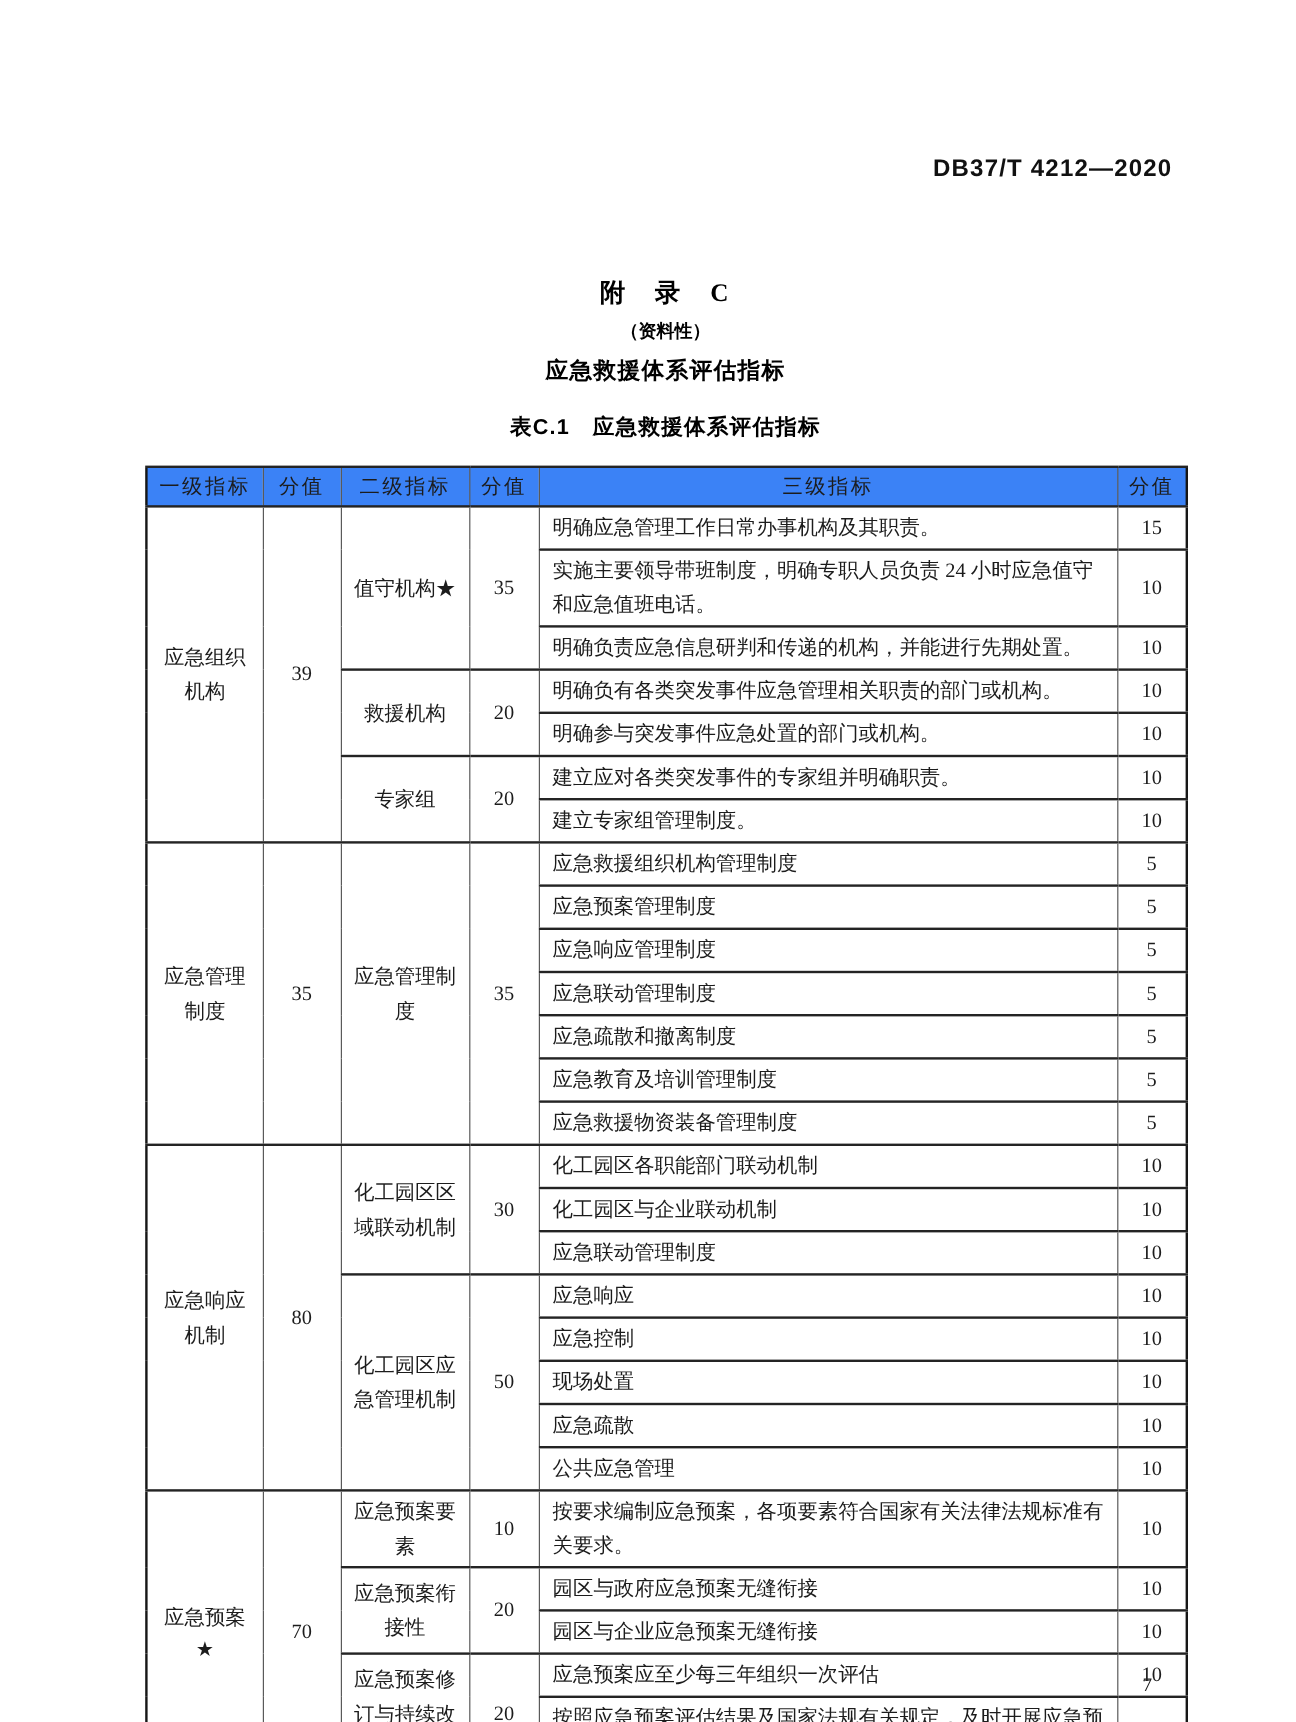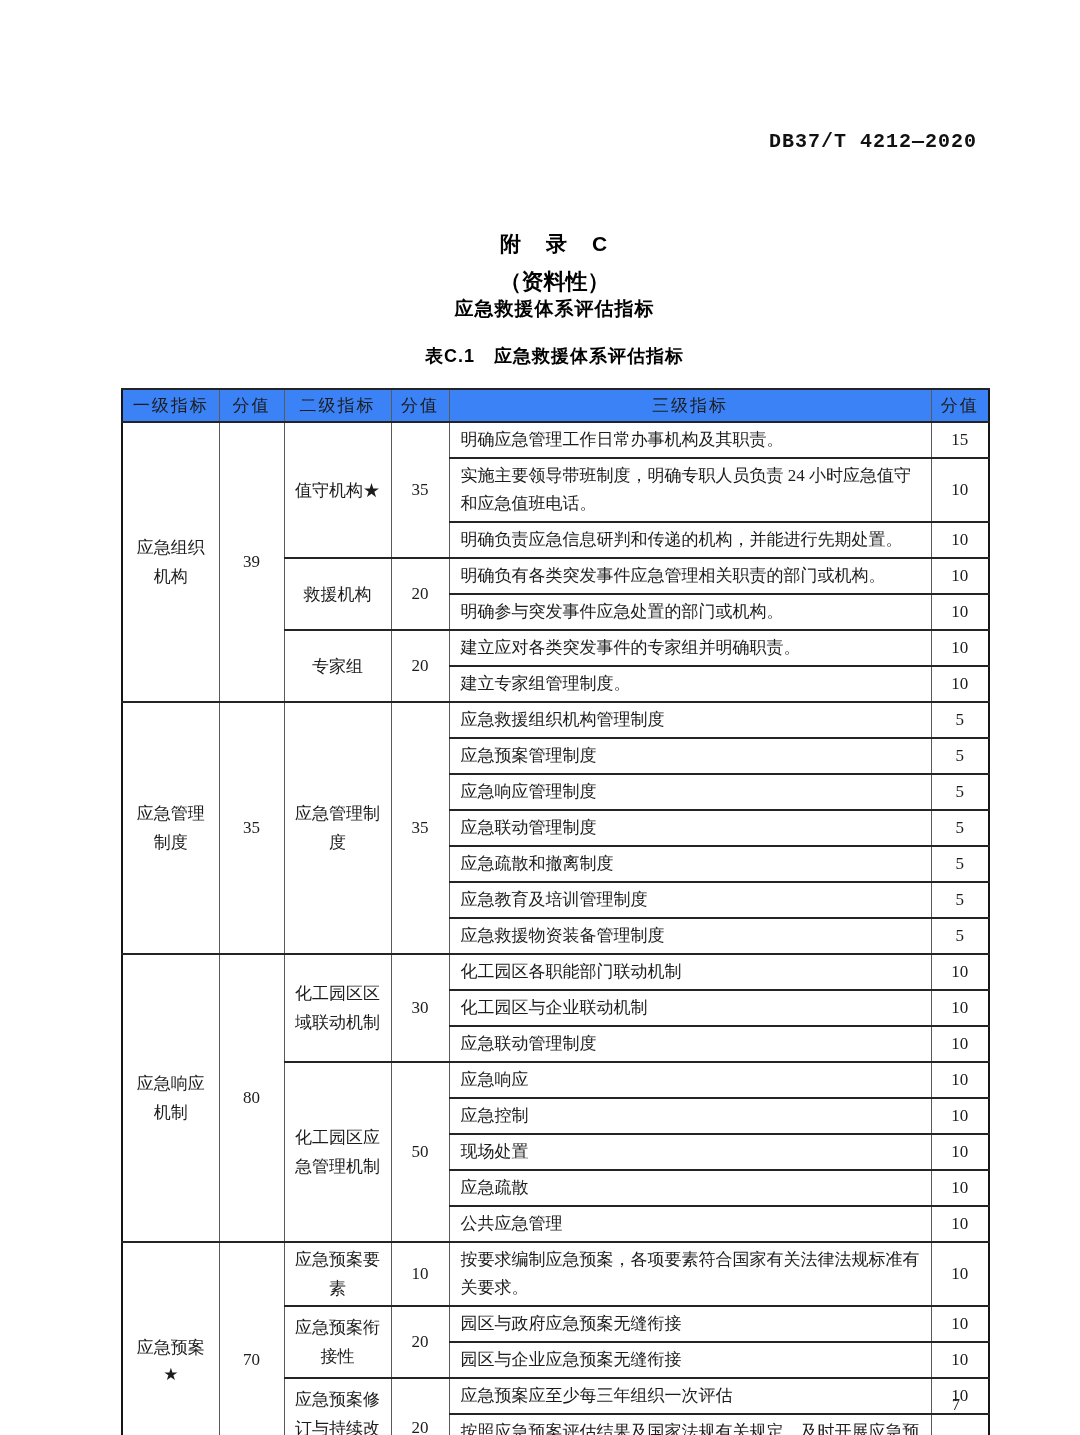--- a/index.html
+++ b/index.html
@@ -8,29 +8,29 @@
     width: 1080px; height: 1435px;
     font-family: "Liberation Serif", "DejaVu Serif", serif;
     color: #1a1a1a;
     position: relative;
     overflow: hidden;
   }
   .page { position: absolute; inset: 0; background: #fff; }
 
   .std-code {
     position: absolute; top: 130px; right: 103px;
-    font-family: Liberation Mono, monospace;
+    font-family: Liberation Sans, sans-serif;
     font-size: 20px; font-weight: 600; letter-spacing: 1px;
     color: #111;
   }
 
   .title-block { position: absolute; left: 121px; width: 867px; text-align: center; }
   .t1 { top: 230px; font-size: 21px; font-weight: 700; letter-spacing: 2px;
-        font-family: Liberation Sans, sans-serif; color:#000; }
-  .t2 { top: 267px; font-size: 22px; font-weight: 700;
+        font-family: Liberation Serif, serif; color:#000; }
+  .t2 { top: 267px; font-size: 15px; font-weight: 700;
         font-family: "Liberation Sans", "DejaVu Sans", sans-serif; color:#000; }
   .t3 { top: 296px; font-size: 19px; font-weight: 700; letter-spacing: 1px;
         font-family: "Liberation Sans", "DejaVu Sans", sans-serif; color:#000; }
   .caption { top: 344px; font-size: 18px; font-weight: 700; letter-spacing: 1px;
         font-family: Liberation Sans, sans-serif; color:#000; }
 
   .table-wrap { position: absolute; top: 388px; left: 121px; width: 867px; }
 
   table.eval {
     border-collapse: collapse; width: 867px;

